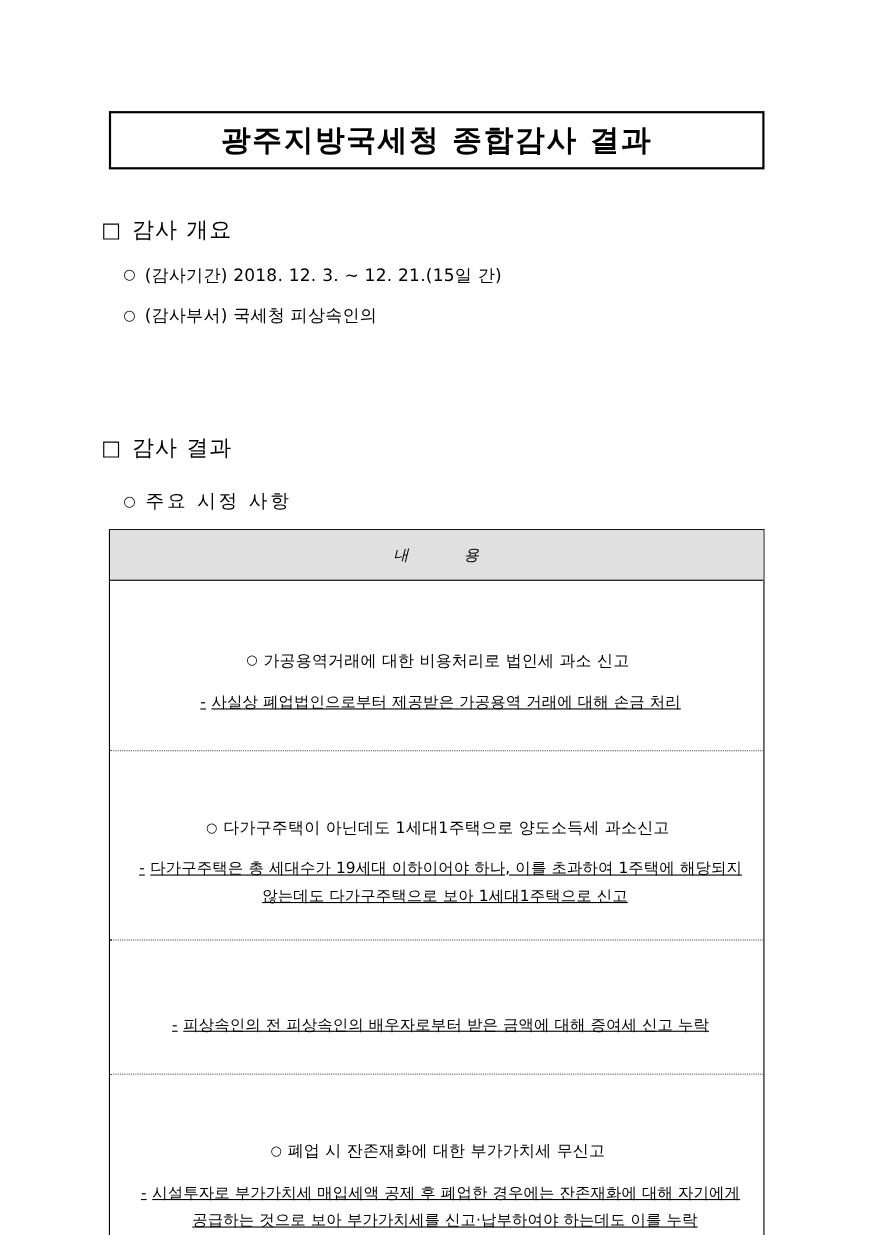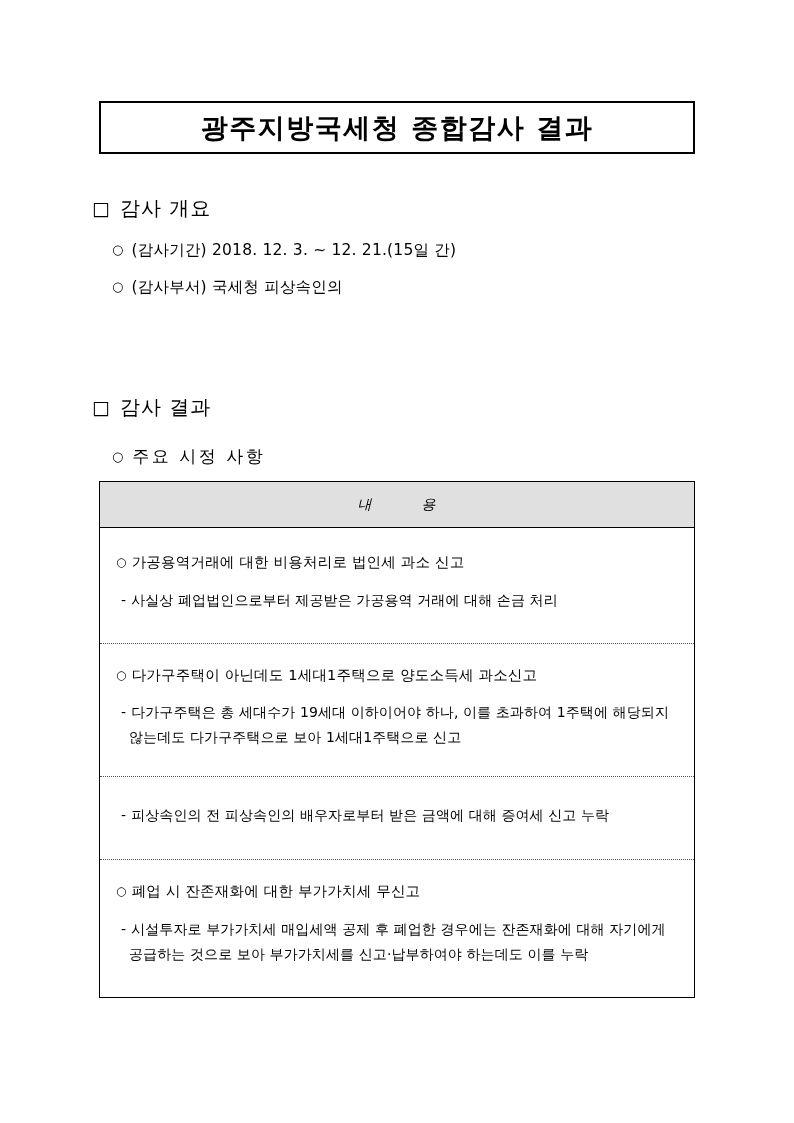--- a/index.html
+++ b/index.html
@@ -16,20 +16,21 @@
     color: #000000;
     overflow: hidden;
   }
 
   .page {
     position: absolute;
     left: 0;
     top: 0;
     width: 687px;
     height: 1123px;
+    text-align: center;
   }
 
   
   .title-box {
     position: absolute;
     left: 99px;
     top: 101px;
     width: 596px;
     height: 53px;
     border: 2px solid #000000;
@@ -118,20 +119,21 @@
     font-size: 14px;
     letter-spacing: 1px;
     white-space: pre;
     font-style: italic;
   }
 
   .table-row {
     box-sizing: border-box;
     padding: 22px 14px 22px 16px;
     border-bottom: 1px dotted #555555;
+    margin-top: 39px;
   }
   .table-row:last-child {
     border-bottom: none;
   }
   .table-row.r0 { padding-top: 27px; padding-bottom: 30px; }
   .table-row.r1 { padding-top: 24px; padding-bottom: 26px; }
   .table-row.r2 { padding-top: 26px; padding-bottom: 31px; }
   .table-row.r3 { padding-top: 24px; padding-bottom: 30px; }
 
   .row-title {
@@ -147,20 +149,21 @@
     vertical-align: 1px;
   }
   .row-detail {
     font-size: 14px;
     line-height: 25px;
     letter-spacing: 0.1px;
     padding-left: 8px;
     text-indent: -8px;
     margin-left: 5px;
     max-width: 556px;
+    text-decoration: underline;
   }
   .row-detail .dash-mark {
     margin-right: 5px;
   }
 </style>
 </head>
 <body>
 
 <div class="page">
 

